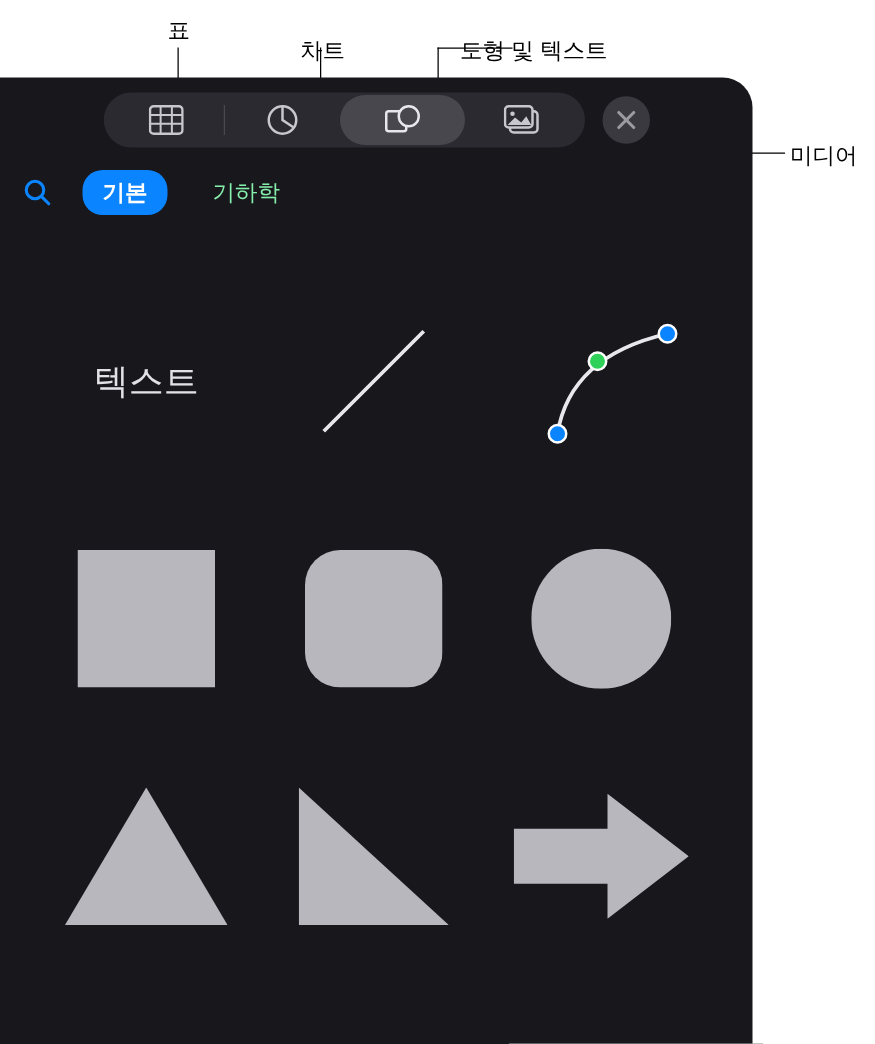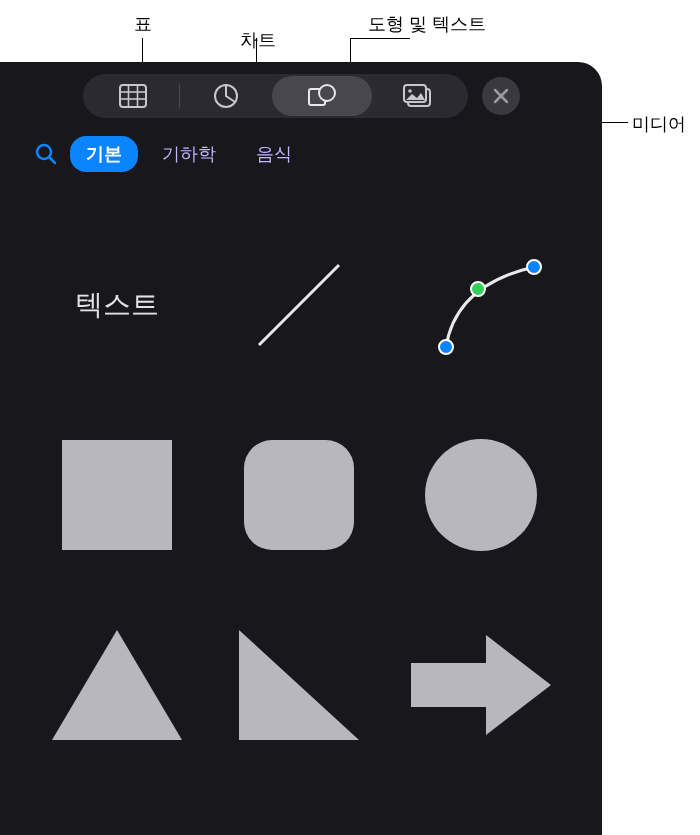--- a/index.html
+++ b/index.html
@@ -78,37 +78,37 @@
       display: flex;
       align-items: center;
       justify-content: center;
       margin-left: 14px;
       color: #9b9aa0;
       cursor: pointer;
     }
     .category-row {
       display: flex;
       align-items: center;
-      gap: 8px;
-      padding: 10px 14px 18px 30px;
+      gap: 20px;
+      padding: 10px 14px 18px 14px;
     }
     .search-btn {
       width: 32px;
       height: 32px;
       display: flex;
       align-items: center;
       justify-content: center;
       color: #0a84ff;
       cursor: pointer;
     }
     .cat-tab {
       padding: 6px 16px;
       border-radius: 16px;
       font-size: 18px;
-      color: #c4b5fd;
+      color: #86efac;
       cursor: pointer;
     }
     .cat-tab.active {
       background: #0a84ff;
       color: #fff;
       font-weight: 600;
     }
     .shapes-grid {
       display: grid;
       grid-template-columns: repeat(3, 1fr);
@@ -131,21 +131,21 @@
   </style>
 </head>
 <body>
 
 <div class="annotation" style="left:134px; top:12px;">표</div>
 <div class="annotation-line" style="left:142px; top:38px; height:32px;"></div>
 
 <div class="annotation" style="left:240px; top:28px;">차트</div>
 <div class="annotation-line" style="left:256px; top:38px; height:32px;"></div>
 
-<div class="annotation" style="left:368px; top:12px;">도형 및 텍스트</div>
+<div class="annotation" style="left:368px; top:28px;">도형 및 텍스트</div>
 <div class="annotation-line" style="left:350px; top:38px; height:32px;"></div>
 <div class="annotation-line-h" style="left:350px; top:38px; width:60px;"></div>
 
 <div class="annotation" style="left:632px; top:112px;">미디어</div>
 <div class="annotation-line-h" style="left:472px; top:122px; width:156px;"></div>
 <div class="annotation-line" style="left:472px; top:108px; height:15px;"></div>
 
 <div class="panel">
 
   <div class="toolbar">
@@ -191,21 +191,20 @@
 
   <div class="category-row">
     <div class="search-btn">
       <svg width="22" height="22" viewBox="0 0 22 22">
         <circle cx="9" cy="9" r="7" fill="none" stroke="#0a84ff" stroke-width="2.5"></circle>
         <line x1="14.5" y1="14.5" x2="20" y2="20" stroke="#0a84ff" stroke-width="2.5" stroke-linecap="round"></line>
       </svg>
     </div>
     <div class="cat-tab active">기본</div>
     <div class="cat-tab">기하학</div>
-    <div class="cat-tab">음식</div>
   </div>
 
   <div class="shapes-grid">
 
     <div class="shape-cell">
       <span class="text-shape">텍스트</span>
     </div>
     <div class="shape-cell">
       <svg width="120" height="120" viewBox="0 0 120 120">
         <line x1="20" y1="100" x2="100" y2="20" stroke="#e8e7ec" stroke-width="3"></line>

